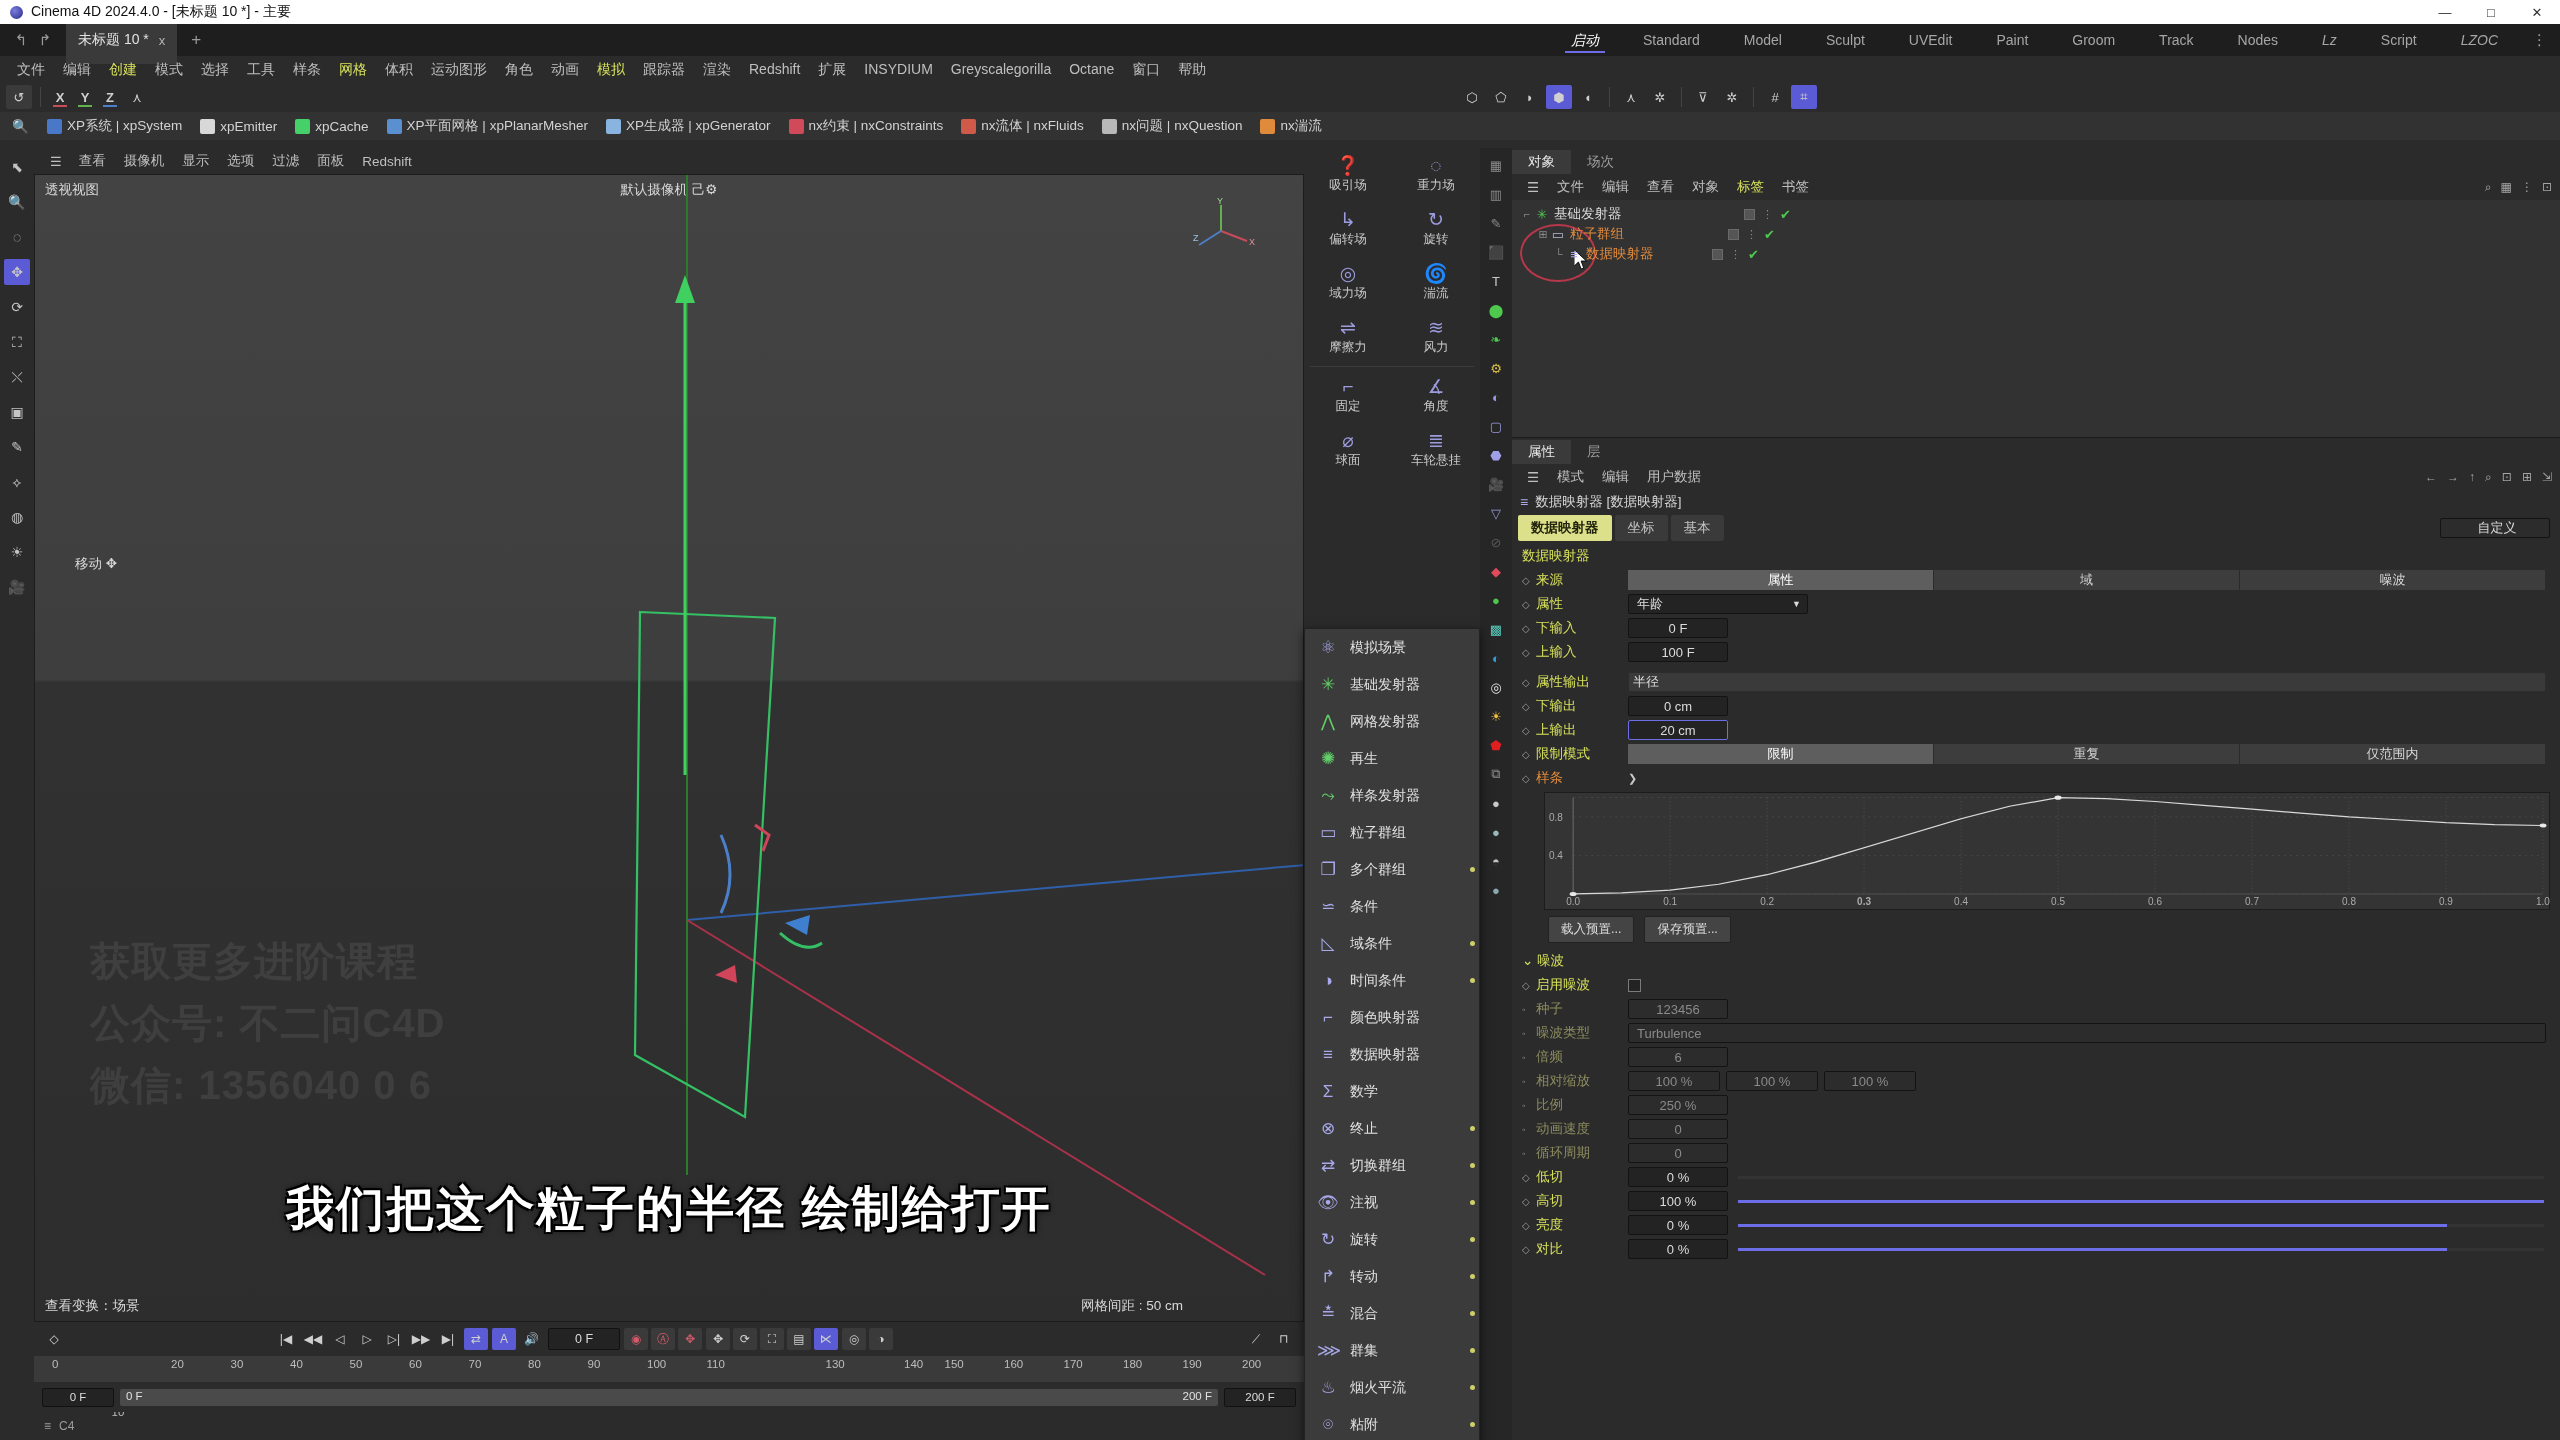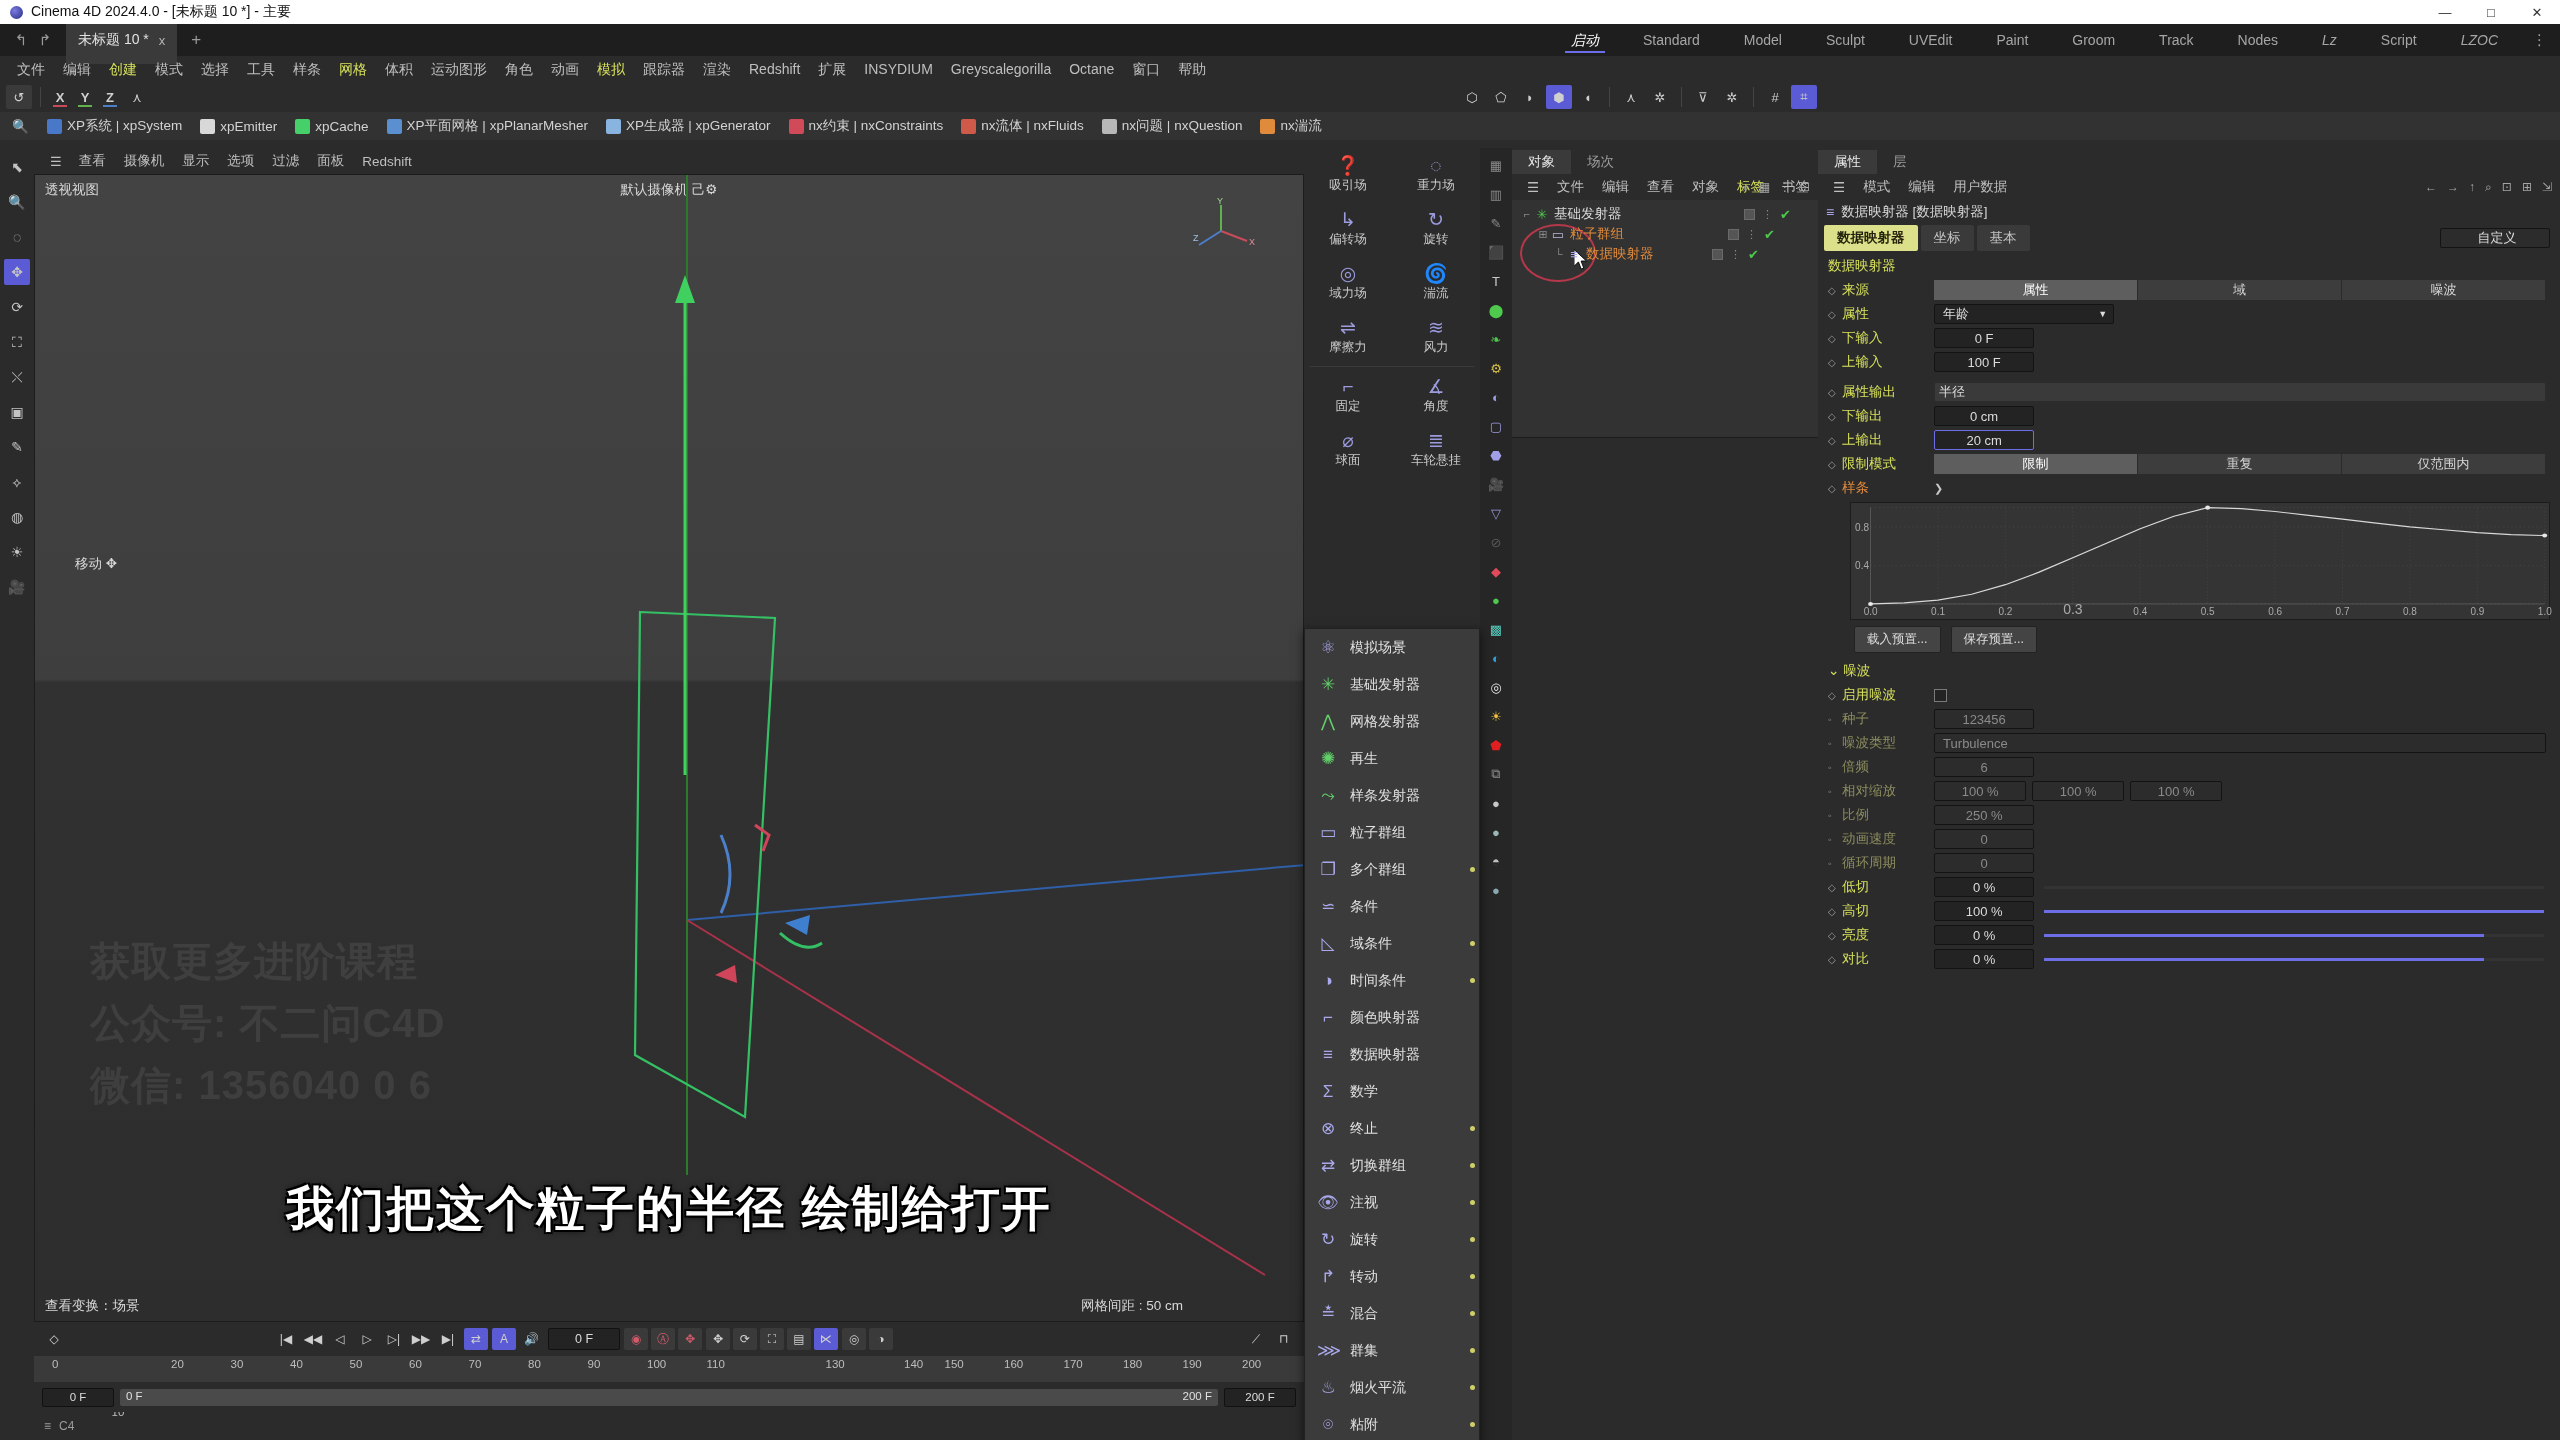--- a/index.html
+++ b/index.html
@@ -131,21 +131,21 @@
   .dd-item .dot { position:absolute; right:4px; width:5px; height:5px; border-radius:50%;
     background:#cfcf6a; }
 
   
   .icostrip { width:32px; background:#262626; display:flex; flex-direction:column;
     align-items:center; padding-top:4px; gap:3px; }
   .icostrip .si { width:26px; height:26px; border-radius:3px; display:flex;
     align-items:center; justify-content:center; font-size:13px; color:#ddd; }
 
   
-  .rightcol { flex:1; background:#2b2b2b; display:flex; flex-direction:row; }
+  .rightcol { flex:1; background:#2b2b2b; display:flex; flex-direction:column; }
   .om { height:290px; display:flex; flex-direction:column; border-bottom:1px solid #1d1d1d; }
   .om-tabs { height:26px; display:flex; align-items:flex-end; background:#2b2b2b; }
   .om-tab { padding:3px 16px; font-size:13.5px; color:#9e9e9e; }
   .om-tab.active { background:#3a3a3a; color:#e8e8e8; }
   .om-menu { height:26px; display:flex; align-items:center; gap:0; padding-left:6px;
     background:#2b2b2b; position:relative; }
   .om-menu .mi { padding:0 9px; font-size:13.5px; color:#bfbfbf; }
   .om-menu .mi.hl { color:#d6e05a; }
   .om-menu .ricons { position:absolute; right:8px; display:flex; gap:9px; color:#a5a5a5;
     font-size:12px; }
@@ -853,21 +853,21 @@
               <line x1="28" y1="174" x2="994" y2="174" stroke="#6a6a6a" stroke-width="1"></line>
               <path d="M28.0 174.0 L76.3 172.3 L124.6 167.4 L172.9 157.4 L221.2 140.8 L269.5 119.2 L317.8 94.3 L366.1 69.4 L414.4 44.5 L462.7 22.9 L511.0 8.0 L559.3 9.7 L607.6 14.6 L655.9 21.3 L704.2 27.9 L752.5 34.6 L800.8 41.2 L849.1 46.2 L897.4 51.2 L945.7 54.5 L994.0 56.1" fill="none" stroke="#d8d8d8" stroke-width="2"></path>
               <circle cx="28" cy="174" r="3.5" fill="#e8e8e8"></circle>
               <circle cx="511" cy="8" r="3.5" fill="#e8e8e8"></circle>
               <circle cx="994" cy="56.14" r="3.5" fill="#e8e8e8"></circle>
             </svg>
           <div id="graphlabels" style="position:absolute;inset:0">
               <span style="position: absolute; bottom: 2px; font-size: 10px; color: rgb(170, 170, 170); left: 2.8%; transform: translateX(-50%);">0.0</span>
               <span style="position: absolute; bottom: 2px; font-size: 10px; color: rgb(170, 170, 170); left: 12.46%; transform: translateX(-50%);">0.1</span>
               <span style="position: absolute; bottom: 2px; font-size: 10px; color: rgb(170, 170, 170); left: 22.12%; transform: translateX(-50%);">0.2</span>
-              <span style="position: absolute; bottom: 2px; font-size: 14px; color: rgb(170, 170, 170); left: 31.78%; transform: translateX(-50%);">0.3</span>
+              <span style="position: absolute; bottom: 2px; font-size: 10px; color: rgb(170, 170, 170); left: 31.78%; transform: translateX(-50%); font-weight: bold;">0.3</span>
               <span style="position: absolute; bottom: 2px; font-size: 10px; color: rgb(170, 170, 170); left: 41.44%; transform: translateX(-50%);">0.4</span>
               <span style="position: absolute; bottom: 2px; font-size: 10px; color: rgb(170, 170, 170); left: 51.1%; transform: translateX(-50%);">0.5</span>
               <span style="position: absolute; bottom: 2px; font-size: 10px; color: rgb(170, 170, 170); left: 60.76%; transform: translateX(-50%);">0.6</span>
               <span style="position: absolute; bottom: 2px; font-size: 10px; color: rgb(170, 170, 170); left: 70.42%; transform: translateX(-50%);">0.7</span>
               <span style="position: absolute; bottom: 2px; font-size: 10px; color: rgb(170, 170, 170); left: 80.08%; transform: translateX(-50%);">0.8</span>
               <span style="position: absolute; bottom: 2px; font-size: 10px; color: rgb(170, 170, 170); left: 89.74%; transform: translateX(-50%);">0.9</span>
               <span style="position: absolute; bottom: 2px; font-size: 10px; color: rgb(170, 170, 170); left: 99.4%; transform: translateX(-50%);">1.0</span>
               <span style="position: absolute; left: 4px; font-size: 10px; color: rgb(170, 170, 170); top: 53.8%; transform: translateY(-50%);">0.4</span>
               <span style="position: absolute; left: 4px; font-size: 10px; color: rgb(170, 170, 170); top: 20.6%; transform: translateY(-50%);">0.8</span>
             </div>

